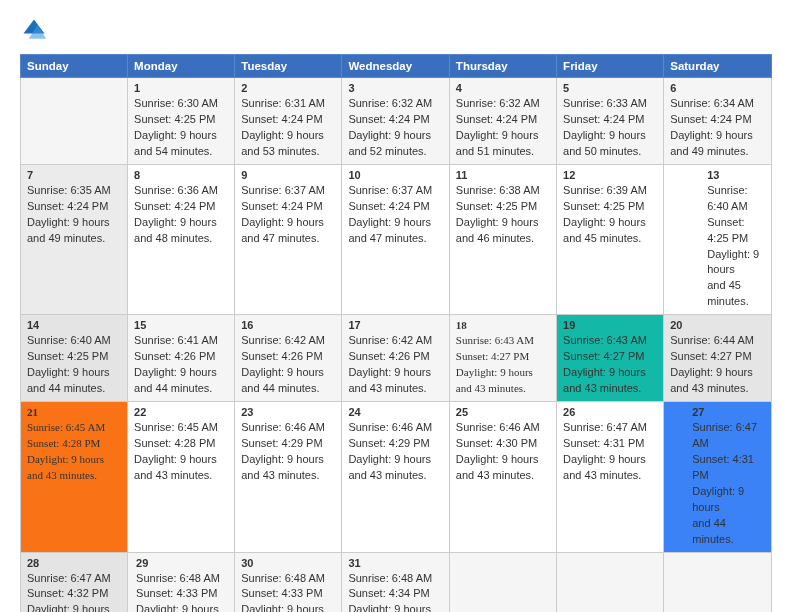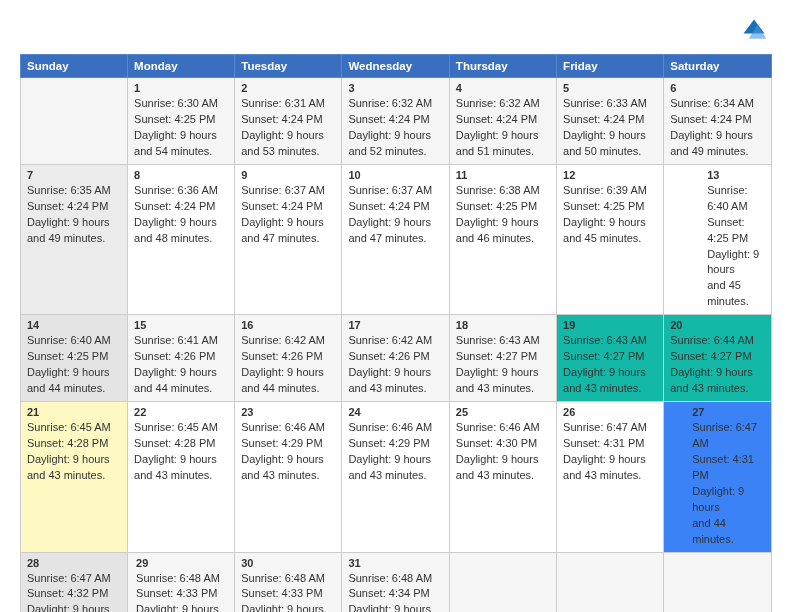--- a/index.html
+++ b/index.html
@@ -11,21 +11,20 @@
       font-size: 11px;
       color: #333;
       overflow: hidden;
     }
     .page {
       width: 792px;
       height: 612px;
       padding: 16px 20px 12px 20px;
       display: flex;
       flex-direction: column;
-      align-items: flex-end;
     }
     .header {
       display: flex;
       justify-content: space-between;
       align-items: flex-start;
       margin-bottom: 10px;
     }
     .logo {
       display: flex;
       align-items: center;
@@ -206,35 +205,35 @@
             <div class="day-info">Sunrise: 6:41 AM<br>Sunset: 4:26 PM<br>Daylight: 9 hours<br>and 44 minutes.</div>
           </td>
           <td style="background: rgb(245, 245, 245); margin-left: 16px;">
             <span class="day-number">16</span>
             <div class="day-info">Sunrise: 6:42 AM<br>Sunset: 4:26 PM<br>Daylight: 9 hours<br>and 44 minutes.</div>
           </td>
           <td style="background: rgb(245, 245, 245);">
             <span class="day-number">17</span>
             <div class="day-info">Sunrise: 6:42 AM<br>Sunset: 4:26 PM<br>Daylight: 9 hours<br>and 43 minutes.</div>
           </td>
-          <td style="background: rgb(245, 245, 245);">
+          <td style="background: rgb(245, 245, 245); font-family: Liberation Serif, serif;">
             <span class="day-number">18</span>
             <div class="day-info">Sunrise: 6:43 AM<br>Sunset: 4:27 PM<br>Daylight: 9 hours<br>and 43 minutes.</div>
           </td>
           <td style="background: #14b8a6;">
             <span class="day-number">19</span>
             <div class="day-info">Sunrise: 6:43 AM<br>Sunset: 4:27 PM<br>Daylight: 9 hours<br>and 43 minutes.</div>
           </td>
-          <td style="background: #14b8a6;">
+          <td style="background: #e5e5e5;">
             <span class="day-number">20</span>
             <div class="day-info">Sunrise: 6:44 AM<br>Sunset: 4:27 PM<br>Daylight: 9 hours<br>and 43 minutes.</div>
           </td>
         </tr>
         <tr>
-          <td style="background: #fef9c3;">
+          <td style="background: #f97316; font-family: Liberation Serif, serif;">
             <span class="day-number">21</span>
             <div class="day-info">Sunrise: 6:45 AM<br>Sunset: 4:28 PM<br>Daylight: 9 hours<br>and 43 minutes.</div>
           </td>
           <td style="background: rgb(255, 255, 255); margin-top: 28px;">
             <span class="day-number">22</span>
             <div class="day-info">Sunrise: 6:45 AM<br>Sunset: 4:28 PM<br>Daylight: 9 hours<br>and 43 minutes.</div>
           </td>
           <td style="background: rgb(255, 255, 255);">
             <span class="day-number">23</span>
             <div class="day-info">Sunrise: 6:46 AM<br>Sunset: 4:29 PM<br>Daylight: 9 hours<br>and 43 minutes.</div>

